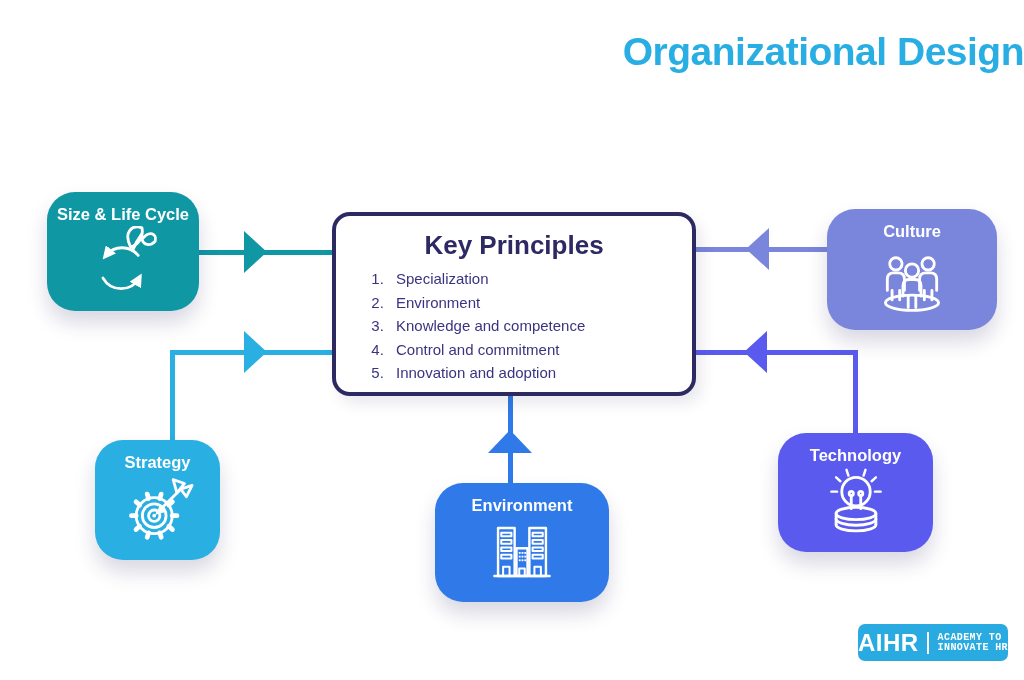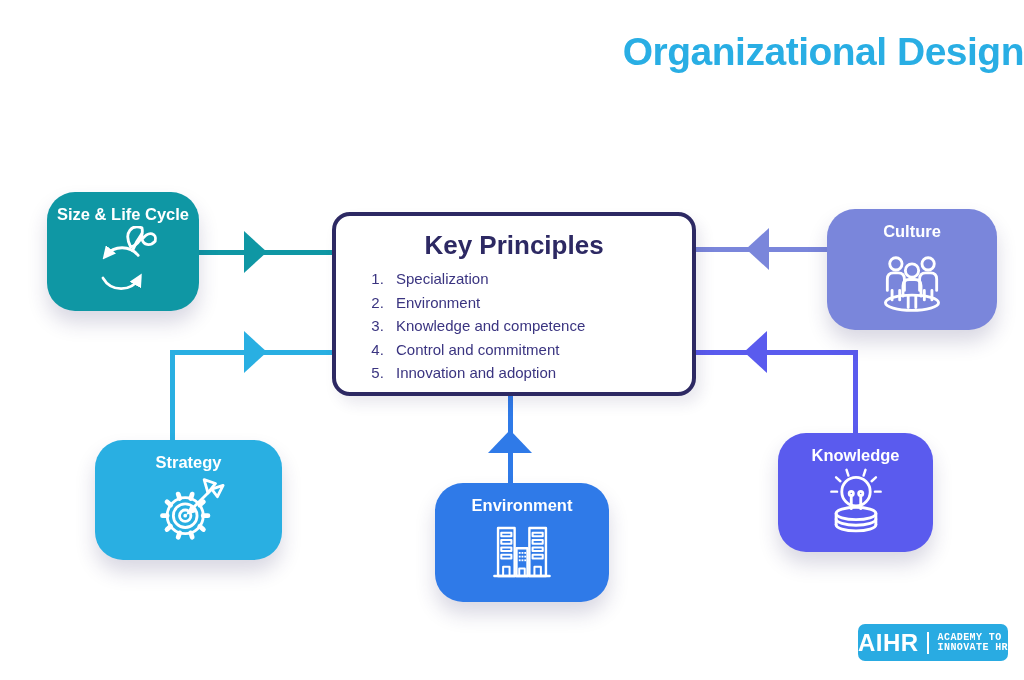--- a/index.html
+++ b/index.html
@@ -18,21 +18,21 @@
   .center-title{margin:14px 0 6px 0;text-align:center;font-size:26px;font-weight:bold;color:#2D2963;}
   .principles{margin:0;padding:0 0 0 52px;color:#3A3480;font-size:15px;line-height:23.5px;}
   .principles li{padding-left:8px;}
   
   .factor{position:absolute;border-radius:28px;z-index:2;text-align:center;color:#fff;
           box-shadow:0 12px 20px rgba(45,41,99,0.18);}
   .factor-label{font-size:16.5px;font-weight:bold;margin-top:13px;}
   .factor svg{display:block;margin:2px auto 0 auto;}
   .fb-size{left:47px;top:192px;width:152px;height:119px;}
   .fb-culture{left:827px;top:209px;width:170px;height:121px;}
-  .fb-strategy{left:95px;top:440px;width:187px;height:120px;}
+  .fb-strategy{left:95px;top:440px;width:125px;height:120px;}
   .fb-environment{left:435px;top:483px;width:174px;height:119px;}
   .fb-technology{left:778px;top:433px;width:155px;height:119px;}
   
   .line{position:absolute;z-index:1;}
   .c-teal{background:#0F97A4;} .c-cyan{background:#29AFE2;} .c-peri{background:#7A86DB;}
   .c-indigo{background:#5A5BEE;} .c-blue{background:#2F7AE8;}
   .arrow{position:absolute;width:0;height:0;z-index:1;}
   .ar-right{border-top:21px solid transparent;border-bottom:21px solid transparent;border-left:23px solid;}
   .ar-left{border-top:21px solid transparent;border-bottom:21px solid transparent;border-right:23px solid;}
   .ar-up{border-left:22px solid transparent;border-right:22px solid transparent;border-bottom:23px solid;}
@@ -169,21 +169,21 @@
           <rect x="42.5" y="42" width="2" height="2"></rect>
         <rect x="36.5" y="46" width="2" height="2"></rect>
           <rect x="39.5" y="46" width="2" height="2"></rect>
           <rect x="42.5" y="46" width="2" height="2"></rect>
       </g>
       <path d="M 10,64 H 70"></path>
     </svg>
   </div>
 
   <div class="factor fb-technology" style="background-color: rgb(90, 91, 238);">
-    <div class="factor-label">Knowledge</div>
+    <div class="factor-label">Technology</div>
     <svg width="76" height="72" viewBox="0 0 80 76" fill="none" stroke="#fff" stroke-width="3" stroke-linecap="round" stroke-linejoin="round">
       <circle cx="40" cy="26" r="15"></circle>
       <path d="M 35,44 V 30"></path>
         <circle cx="35" cy="28" r="2.2"></circle>
       <path d="M 45,44 V 30"></path>
         <circle cx="45" cy="28" r="2.2"></circle>
       <path d="M 14,26 H 20 M 60,26 H 66 M 19,11 L 23.5,15 M 61,11 L 56.5,15 M 30,3 L 32,9 M 50,3 L 48,9" stroke-width="2.6"></path>
       <ellipse cx="40" cy="49" rx="21" ry="6.5"></ellipse>
       <path d="M 19,49 V 61 M 61,49 V 61"></path>
       <path d="M 19,55 A 21,6.5 0 0 0 61,55"></path>

